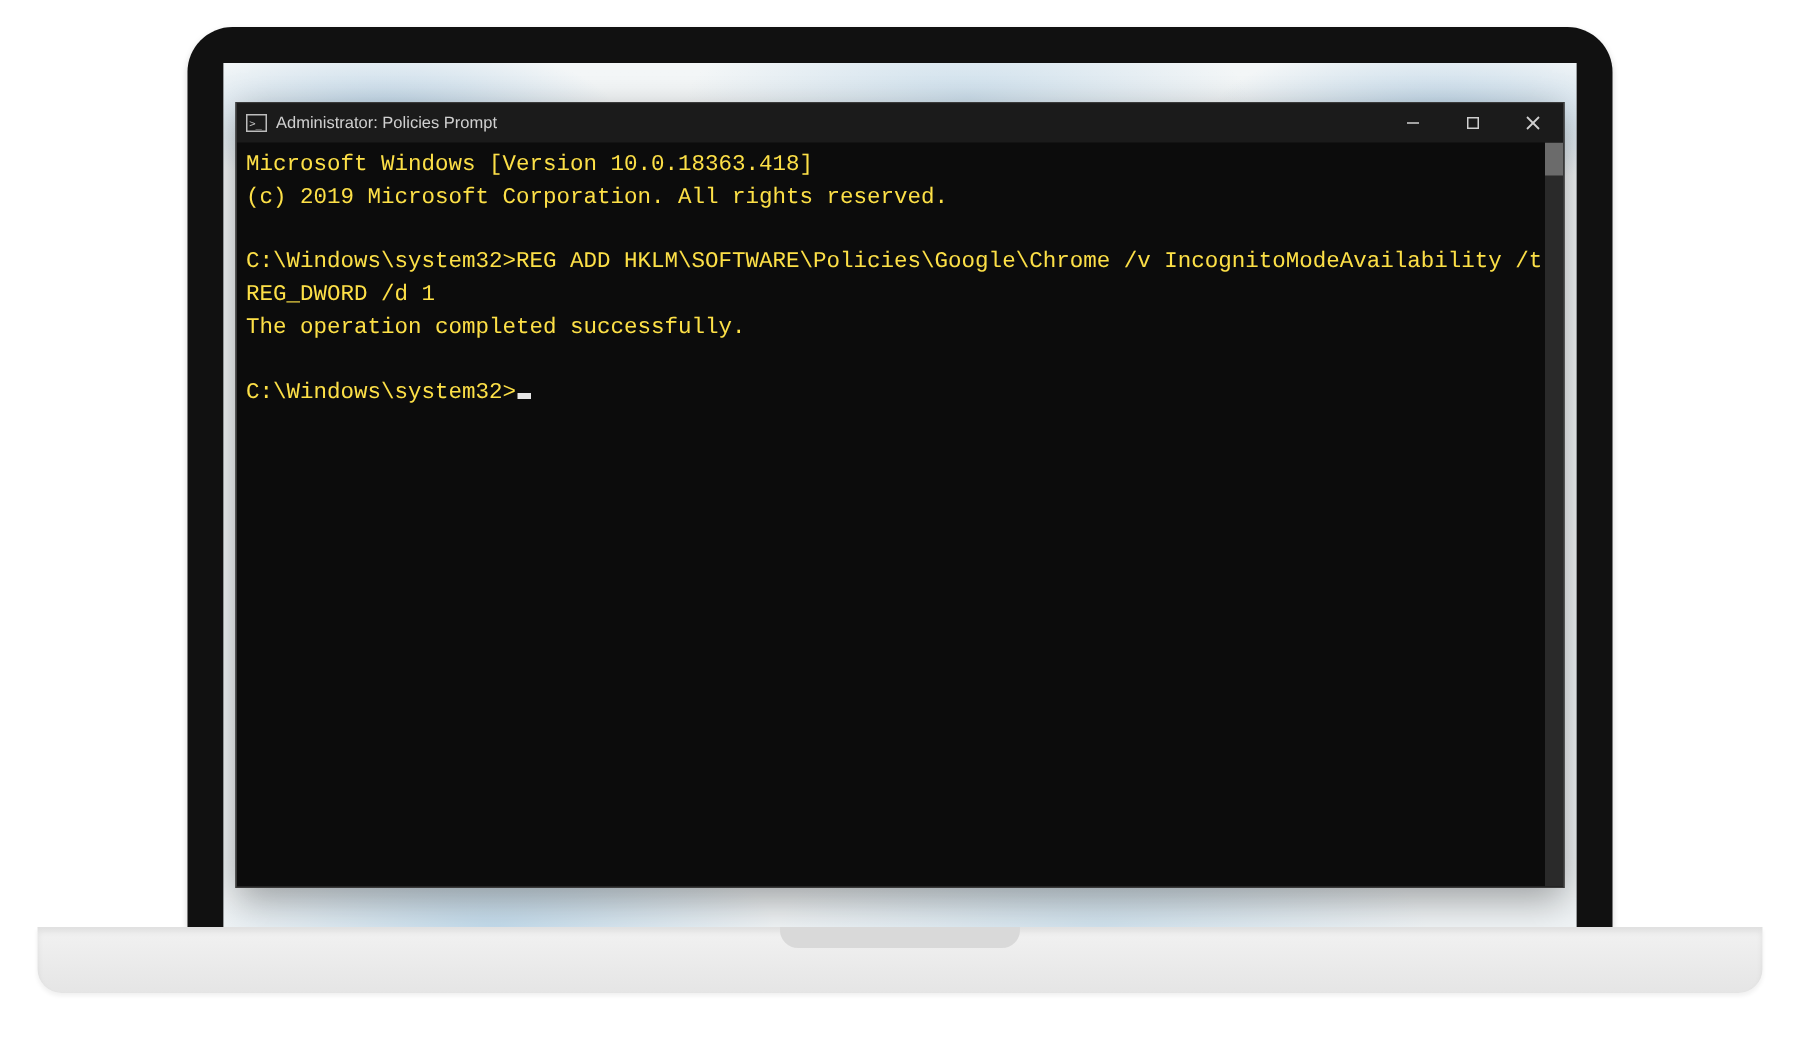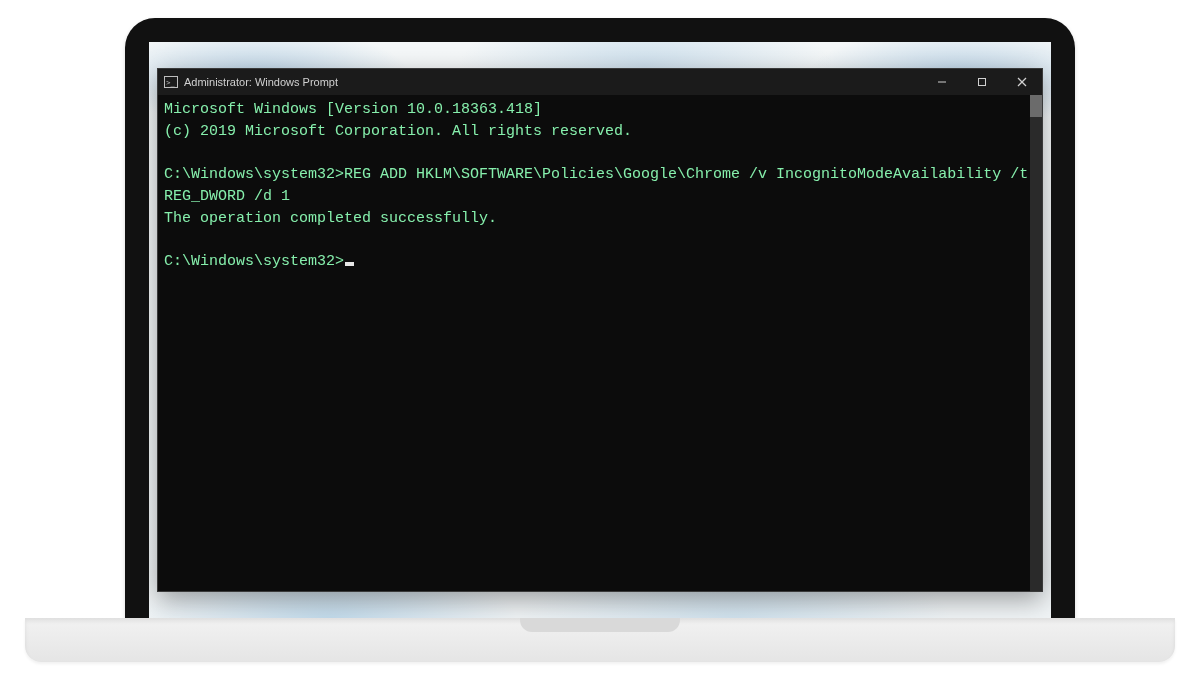--- a/index.html
+++ b/index.html
@@ -110,21 +110,21 @@
     align-items: center;
     justify-content: center;
     color: #d0d0d0;
   }
   .winbtn svg { display:block; }
 
   .cmd-body {
     flex: 1;
     position: relative;
     padding: 4px 6px 6px 6px;
-    color: #86efac;
+    color: #fde047;
     font-family: Consolas, "Courier New", monospace;
     font-size: 15px;
     line-height: 1.45;
     white-space: pre-wrap;
     word-break: break-all;
     overflow: hidden;
   }
   .scrollbar {
     position: absolute;
     top: 0;
@@ -160,21 +160,21 @@
       <div class="wallpaper"></div>
 
       <div class="cmd-window">
         <div class="titlebar">
           <span class="app-icon">
             <svg width="14" height="12" viewBox="0 0 14 12">
               <rect x="0.5" y="0.5" width="13" height="11" fill="none" stroke="#bdbdbd" stroke-width="1"></rect>
               <text x="2.2" y="8.5" font-size="7" fill="#bdbdbd" font-family="Consolas, monospace">&gt;_</text>
             </svg>
           </span>
-          <span class="title-text">Administrator: Windows Prompt</span>
+          <span class="title-text">Administrator: Policies Prompt</span>
           <span class="spacer"></span>
           <div class="winbtn">
             <svg width="10" height="10" viewBox="0 0 10 10">
                 <line x1="1" y1="5" x2="9" y2="5" stroke="currentColor" stroke-width="1"></line>
               </svg>
           </div>
           <div class="winbtn">
             <svg width="10" height="10" viewBox="0 0 10 10">
                 <rect x="1.5" y="1.5" width="7" height="7" fill="none" stroke="currentColor" stroke-width="1"></rect>
               </svg>

